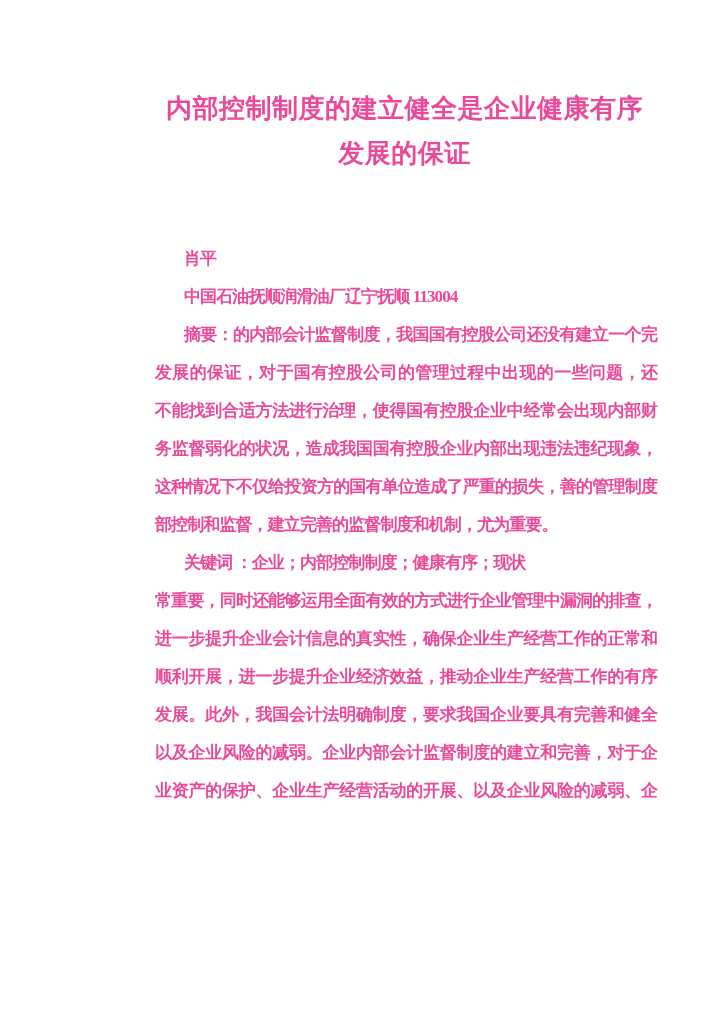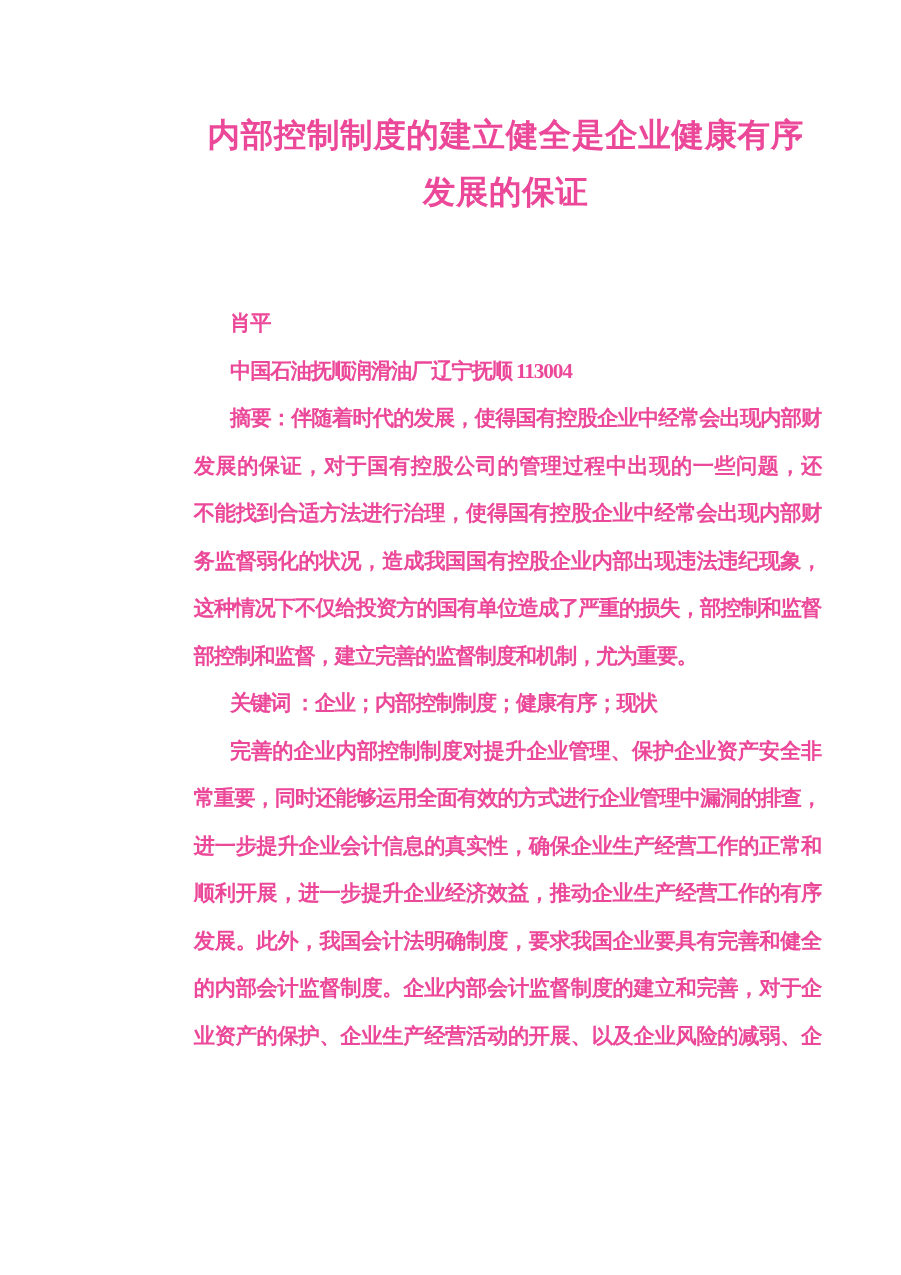--- a/index.html
+++ b/index.html
@@ -71,36 +71,35 @@
 
   <h1 class="title">
     <span class="title-line">内部控制制度的建立健全是企业健康有序</span>
     <span class="title-line">发展的保证</span>
   </h1>
 
   <div class="content">
     <p class="line ind">肖平</p>
     <p class="line ind">中国石油抚顺润滑油厂辽宁抚顺 113004</p>
 
-    <p class="line ind jst">摘要：伴随着时代的发展，使得国有控股企业中经常会出现内部财</p>
+    <p class="line ind jst">摘要：的内部会计监督制度，我国国有控股公司还没有建立一个完</p>
     <p class="line jst">发展的保证，对于国有控股公司的管理过程中出现的一些问题，还</p>
     <p class="line jst">不能找到合适方法进行治理，使得国有控股企业中经常会出现内部财</p>
     <p class="line jst">务监督弱化的状况，造成我国国有控股企业内部出现违法违纪现象，</p>
-    <p class="line jst">这种情况下不仅给投资方的国有单位造成了严重的损失，部控制和监督</p>
+    <p class="line jst">这种情况下不仅给投资方的国有单位造成了严重的损失，善的管理制度</p>
     <p class="line">部控制和监督，建立完善的监督制度和机制，尤为重要。</p>
 
     <p class="line ind">关键词 ：企业；内部控制制度；健康有序；现状</p>
 
 
-    <p class="line ind jst">完善的企业内部控制制度对提升企业管理、保护企业资产安全非</p>
     <p class="line jst">常重要，同时还能够运用全面有效的方式进行企业管理中漏洞的排查，</p>
     <p class="line jst">进一步提升企业会计信息的真实性，确保企业生产经营工作的正常和</p>
     <p class="line jst">顺利开展，进一步提升企业经济效益，推动企业生产经营工作的有序</p>
     <p class="line jst">发展。此外，我国会计法明确制度，要求我国企业要具有完善和健全</p>
-    <p class="line jst">的内部会计监督制度。企业内部会计监督制度的建立和完善，对于企</p>
+    <p class="line jst">以及企业风险的减弱。企业内部会计监督制度的建立和完善，对于企</p>
     <p class="line jst">业资产的保护、企业生产经营活动的开展、以及企业风险的减弱、企</p>
   </div>
 
   <div class="footer">
     <span>1</span>
   </div>
 
 </div>
 
 </body></html>

